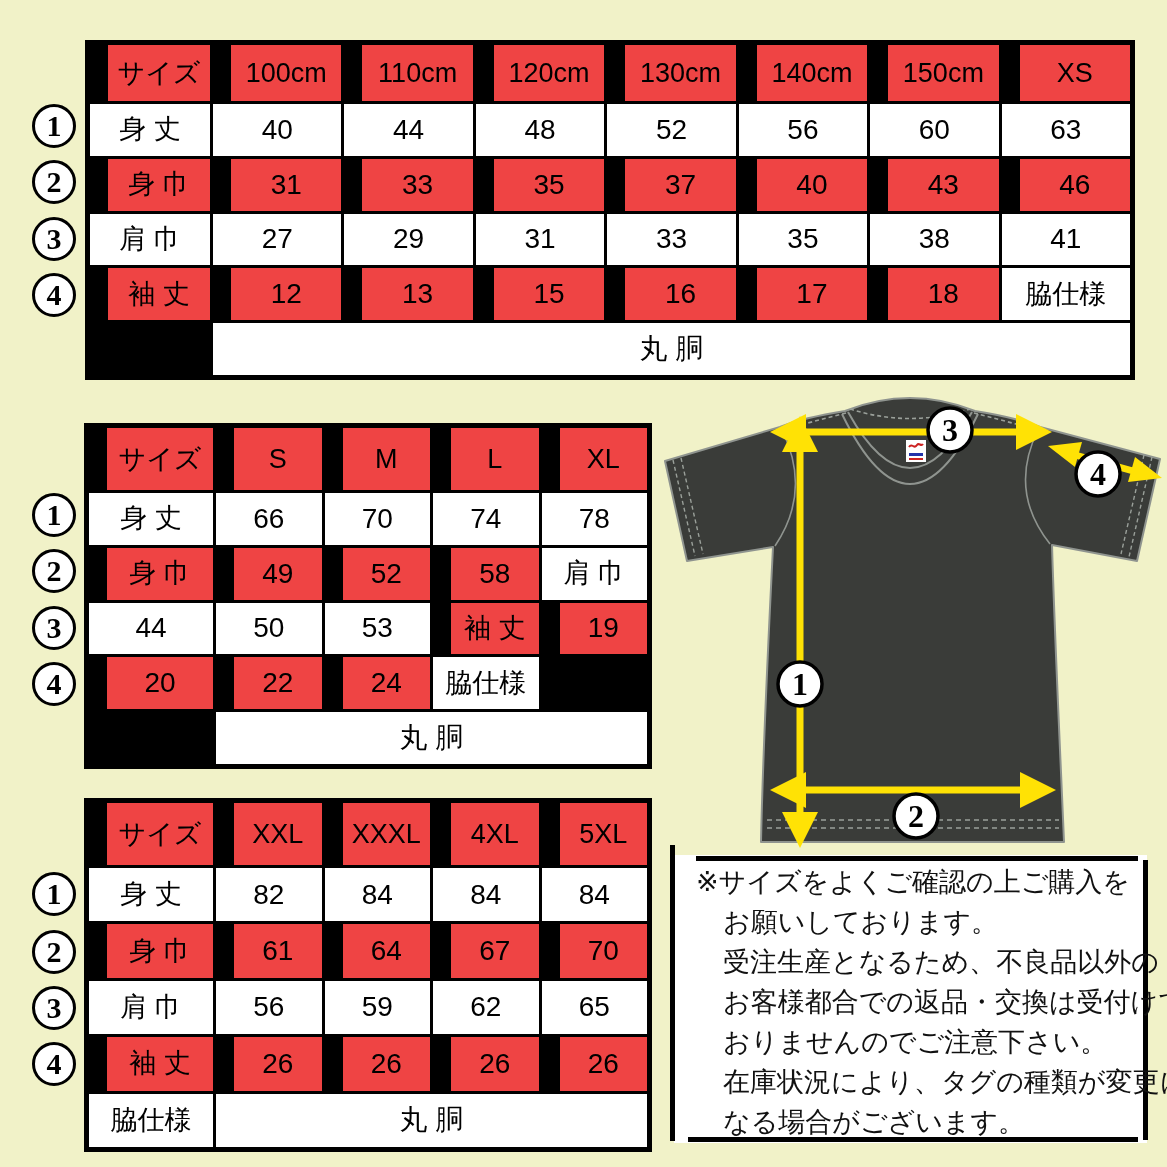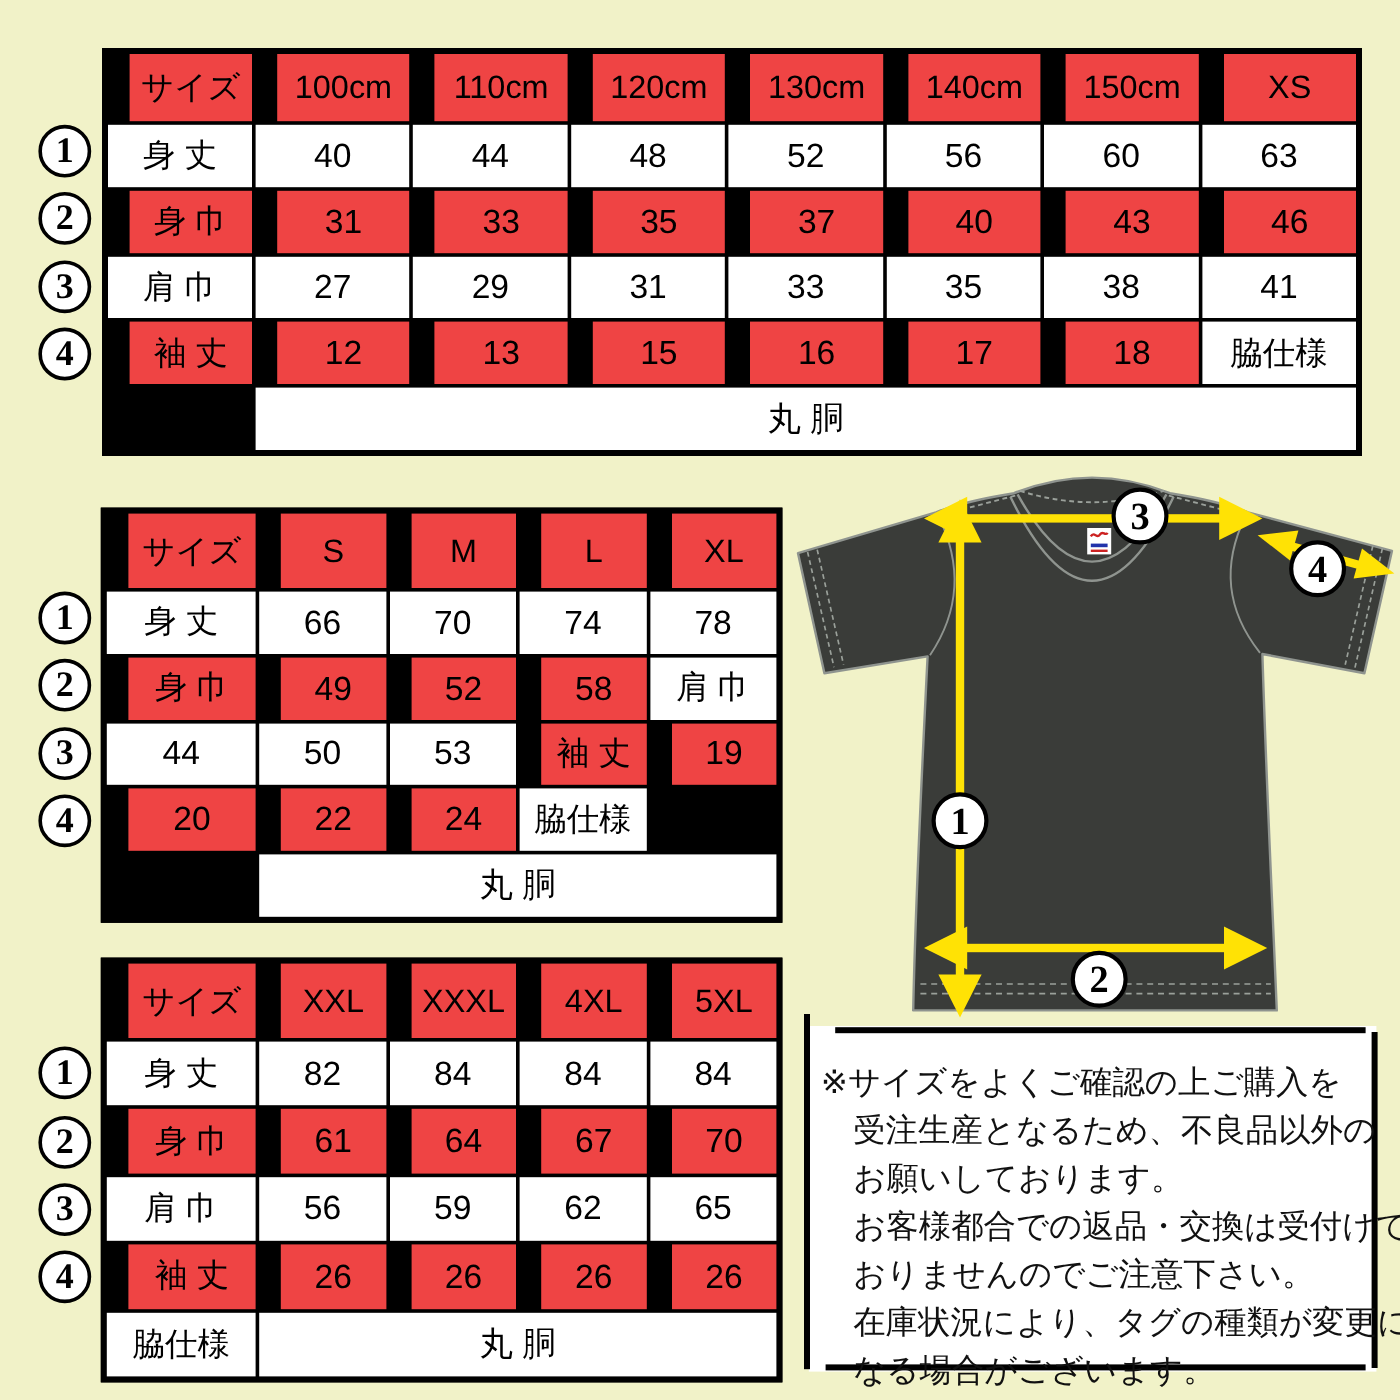--- a/index.html
+++ b/index.html
@@ -41,21 +41,21 @@
   
   #shirt{position:absolute;left:660px;top:396px;width:505px;height:470px;}
   
   #notice{position:absolute;left:670px;top:845px;width:485px;height:305px;}
   #notice .paper{position:absolute;left:4px;top:10px;width:473px;height:288px;background:#fff;}
   #notice .bar{position:absolute;background:#000;}
   #notice .b-left{left:0;top:0;width:5px;height:296px;}
   #notice .b-top{left:26px;top:11px;width:442px;height:5px;}
   #notice .b-right{left:473px;top:15px;width:5px;height:280px;}
   #notice .b-bottom{left:18px;top:292px;width:450px;height:5px;}
-  #notice .text{position:absolute;left:14px;top:17px;width:440px;margin-top:20px;}
+  #notice .text{position:absolute;left:26px;top:17px;width:440px;}
   .notice-line{font-size:27px;line-height:40px;color:#111;letter-spacing:0px;white-space:nowrap;}
   .notice-line.indent{padding-left:27px;}
 </style>
 </head>
 <body>
 
 <div id="stage">
 
   <div id="table-0" class="size-table">
       <div class="c g hdr lab">サイズ</div>
@@ -228,22 +228,22 @@
   </svg>
 
   <div id="notice">
     <div class="paper"></div>
     <div class="bar b-left"></div>
     <div class="bar b-top"></div>
     <div class="bar b-right"></div>
     <div class="bar b-bottom"></div>
     <div class="text">
       <div class="notice-line">※サイズをよくご確認の上ご購入を</div>
+      <div class="notice-line indent">お願いしております。</div>
       <div class="notice-line indent">受注生産となるため、不良品以外の</div>
-      <div class="notice-line indent">お願いしております。</div>
       <div class="notice-line indent">お客様都合での返品・交換は受付けて</div>
       <div class="notice-line indent">おりませんのでご注意下さい。</div>
       <div class="notice-line indent">在庫状況により、タグの種類が変更に</div>
       <div class="notice-line indent">なる場合がございます。</div>
     </div>
   </div>
 
 <div class="marker" style="left: 32px; top: 104px;">1</div>
     <div class="marker" style="left: 32px; top: 160px;">2</div>
     <div class="marker" style="left: 32px; top: 217px;">3</div>

